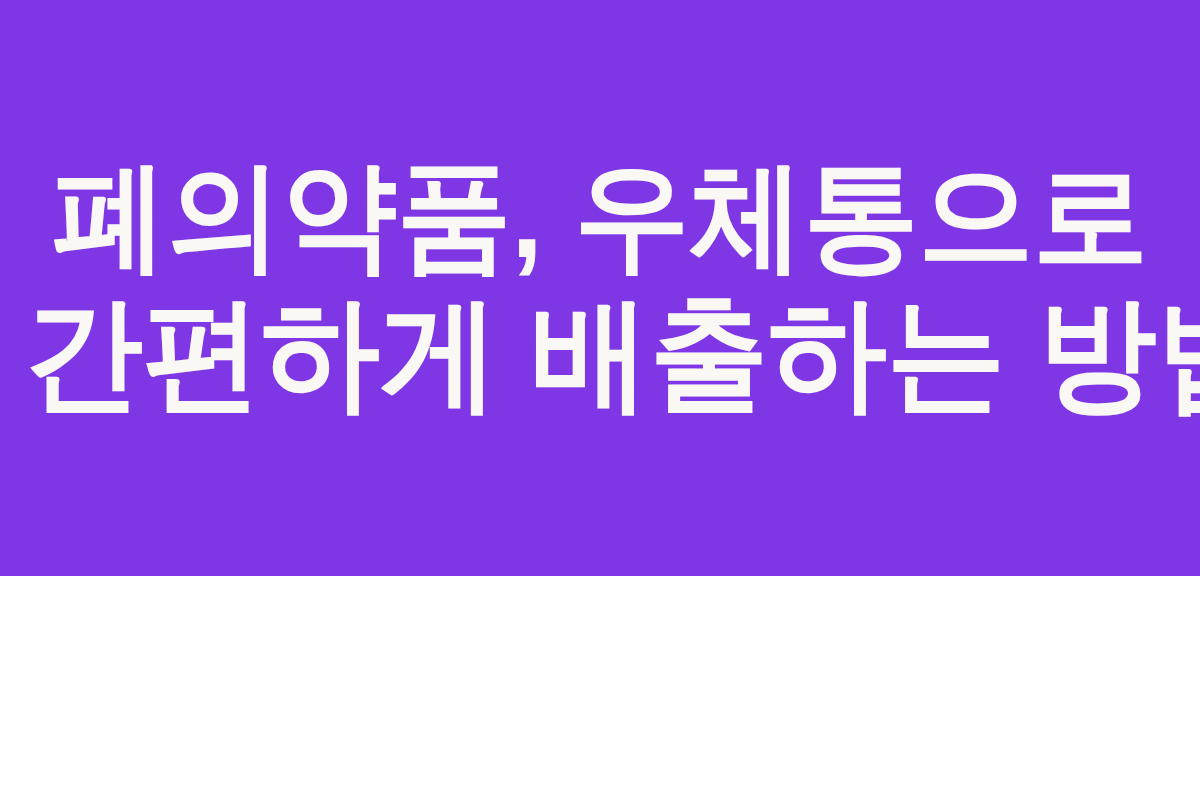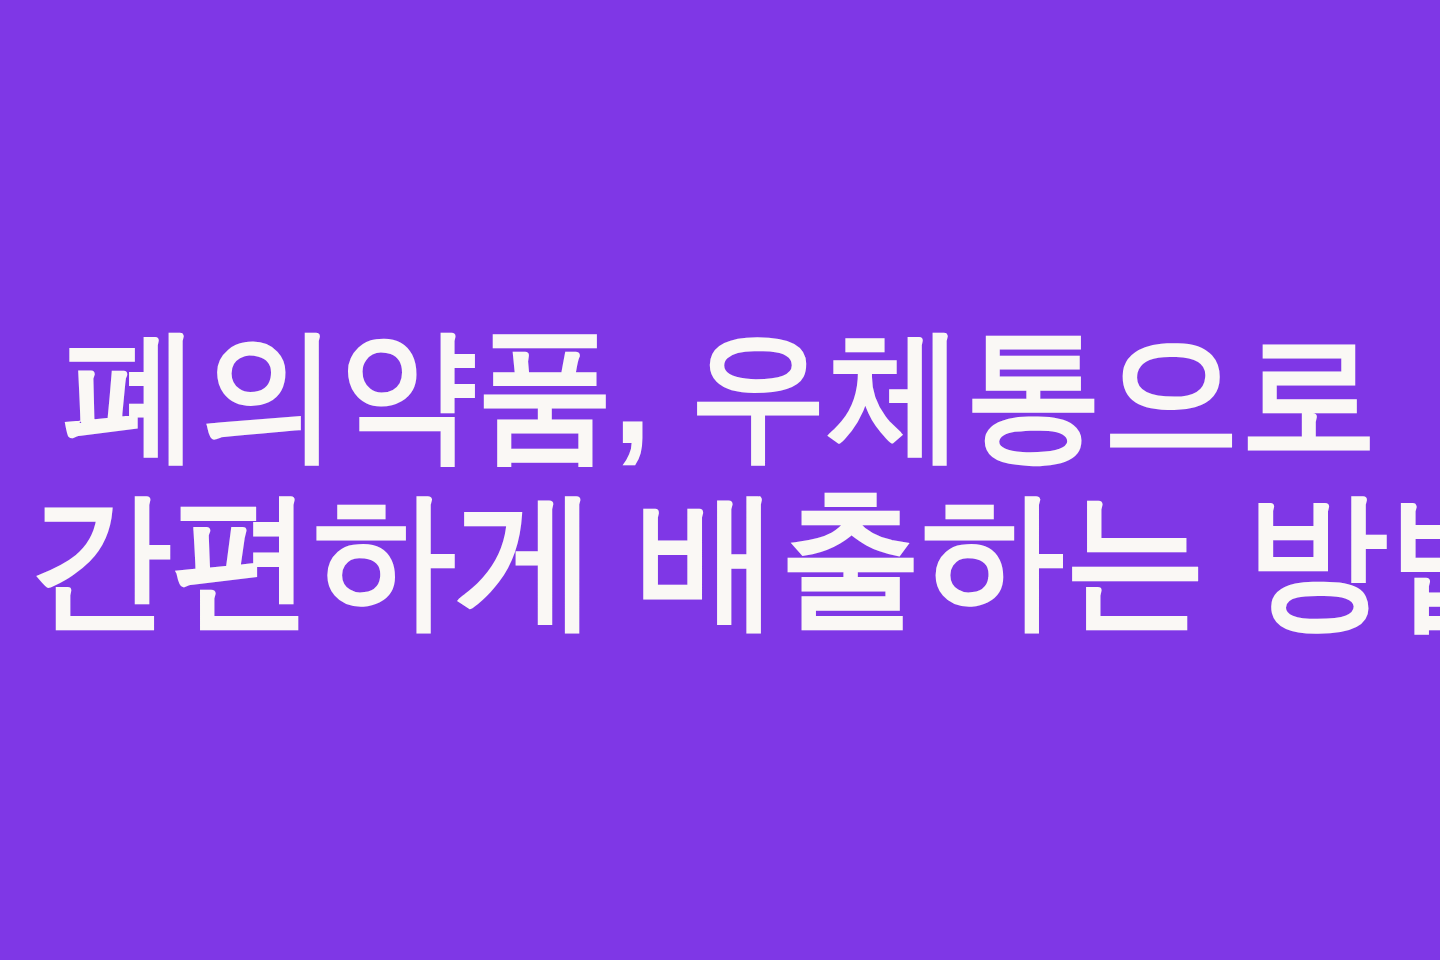--- a/index.html
+++ b/index.html
@@ -12,21 +12,21 @@
     width: 1200px;
     height: 800px;
     overflow: hidden;
     font-family: "Liberation Sans", "DejaVu Sans", sans-serif;
   }
 
   #poster {
     position: relative;
     box-sizing: border-box;
     width: 1200px;
-    height: 800px;
+    height: 576px;
     background: #7F37E6;
     display: flex;
     flex-direction: column;
     align-items: center;
     justify-content: center;
   }
 
   #headline-block {
     width: 1200px;
     display: flex;

